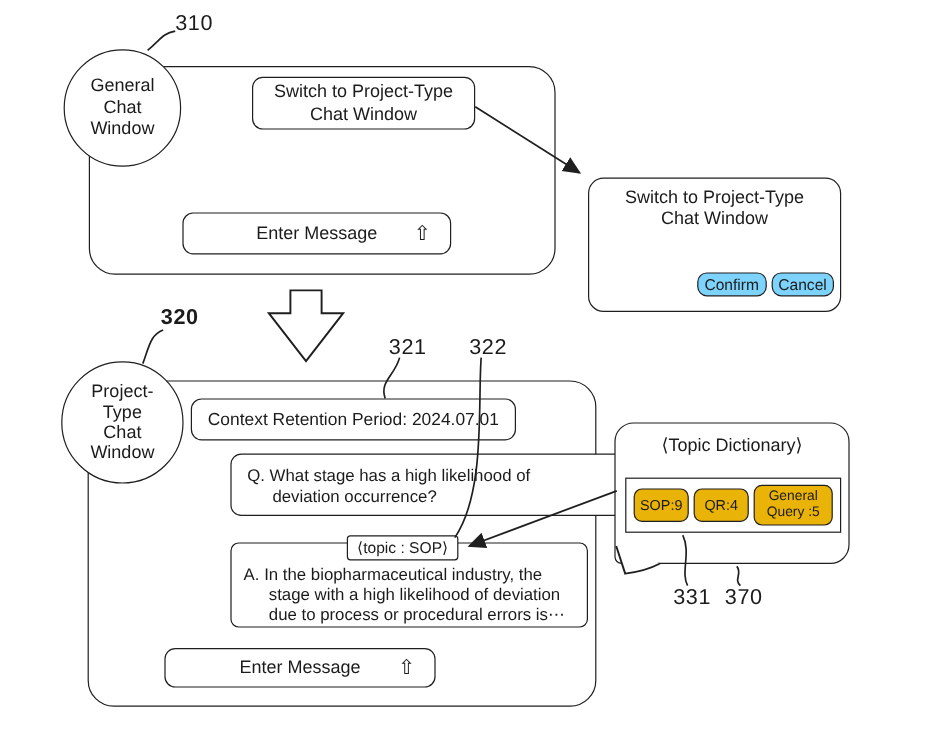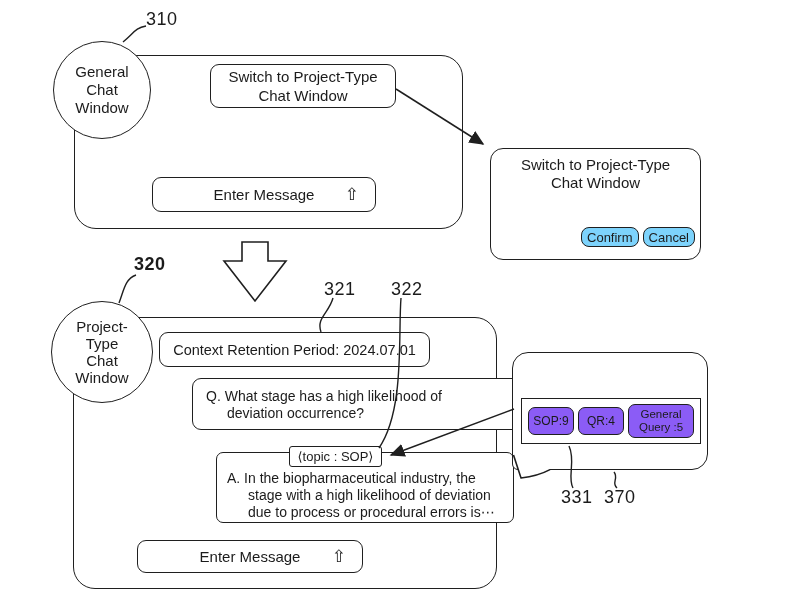--- a/index.html
+++ b/index.html
@@ -28,21 +28,21 @@
         font-size:7.6px;letter-spacing:0.1px;display:flex;align-items:center;justify-content:center;}
   .dlg-btn{border:1.5px solid #1f1f1f;border-radius:8px;background:#7dd3fc;
         font-size:13px;font-weight:500;height:18px;padding:0 5px;
         display:flex;align-items:center;justify-content:center;}
   .qa-text{font-size:14px;line-height:17px;font-weight:500;}
   .indent{margin-left:21px;}
   .topic-label{border:1.4px solid #1f1f1f;background:#fff;border-radius:3px;
         font-size:13px;font-weight:500;}
   .bubble{border:1.6px solid #1f1f1f;background:#fff;border-radius:16px 16px 16px 6px;}
   .tagbox{border:1.4px solid #1f1f1f;background:#fff;}
-  .tag{border:1.4px solid #1f1f1f;border-radius:7px;background:#8b5cf6;
+  .tag{border:1.4px solid #1f1f1f;border-radius:7px;background:#eab308;
         font-size:12px;font-weight:500;display:flex;align-items:center;justify-content:center;
         text-align:center;white-space:pre-line;line-height:13px;}
   svg.overlay{position:absolute;left:0;top:0;pointer-events:none;}
 </style>
 </head>
 <body>
 
 <div id="stage">
 
   <div class="abs frame" style="left:74px;top:55px;width:389px;height:174px;"></div>
@@ -78,21 +78,21 @@
 
   <div class="abs box center" style="left:159px;top:332px;width:271px;height:35px;font-size:14.5px;font-weight:500;">
     <span>Context Retention Period: 2024.07.01</span>
   </div>
 
   <div class="abs box qa-text" style="left:192px;top:378px;width:330px;height:52px;padding:9px 0 0 13px;">
     <div>Q. What stage has a high likelihood of</div>
     <div class="indent">deviation occurrence?</div>
   </div>
 
-  <div class="abs box qa-text" style="left:192px;top:452px;width:298px;height:71px;border-radius:7px;padding:17px 0 0 10px;margin-left:24px;">
+  <div class="abs box qa-text" style="left:192px;top:452px;width:298px;height:71px;border-radius:7px;padding:17px 0 0 10px;">
     <div>A. In the biopharmaceutical industry, the</div>
     <div class="indent">stage with a high likelihood of deviation</div>
     <div class="indent">due to process or procedural errors is⋯</div>
   </div>
 
   <div class="abs topic-label center" style="left:289px;top:446px;width:93px;height:21px;">
     <span>⟨topic : SOP⟩</span>
   </div>
 
   <div class="abs box center entermsg" style="left:137px;top:540px;width:226px;height:33px;">
@@ -105,20 +105,23 @@
 Type
 Chat
 Window</span>
   </div>
 
   <div class="abs refnum" style="left:134px;top:254px;font-weight:bold;">320</div>
   <div class="abs refnum" style="left:324px;top:279px;">321</div>
   <div class="abs refnum" style="left:391px;top:279px;">322</div>
 
   <div class="abs bubble" style="left:512px;top:352px;width:196px;height:118px;">
+    <div class="center" style="margin-top:9px;font-size:15px;font-weight:500;">
+      <span>⟨Topic Dictionary⟩</span>
+    </div>
     <div class="abs tagbox" style="left:8px;top:45px;width:180px;height:46px;display:flex;align-items:center;justify-content:space-between;padding:0 6px;">
       <span class="tag" style="width:44px;height:26px;">SOP:9</span>
       <span class="tag" style="width:44px;height:26px;">QR:4</span>
       <span class="tag" style="width:64px;height:32px;font-size:11.5px;">General
 Query :5</span>
     </div>
   </div>
 
   <div class="abs refnum" style="left:561px;top:487px;">331</div>
   <div class="abs refnum" style="left:604px;top:487px;">370</div>

